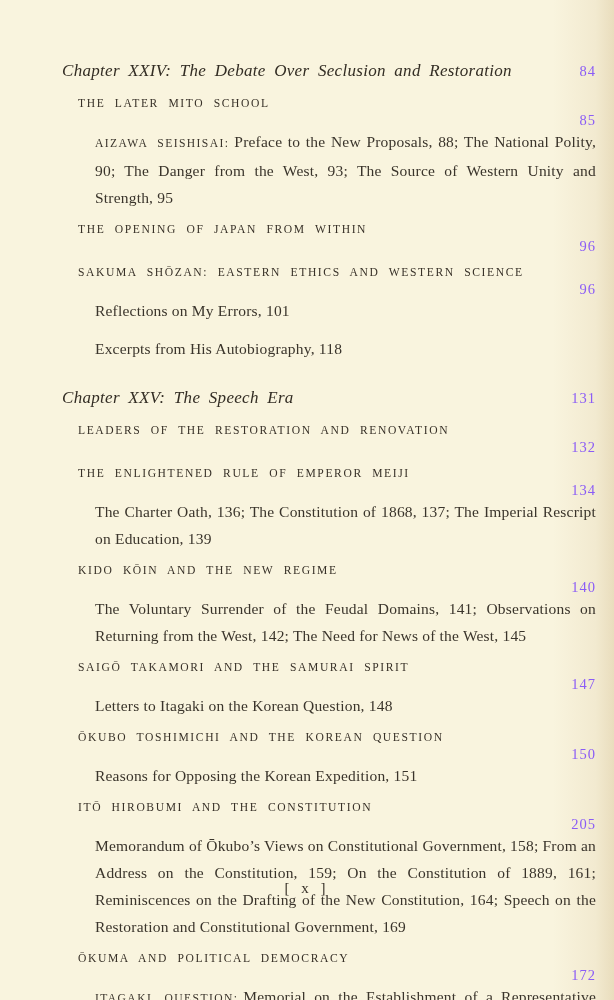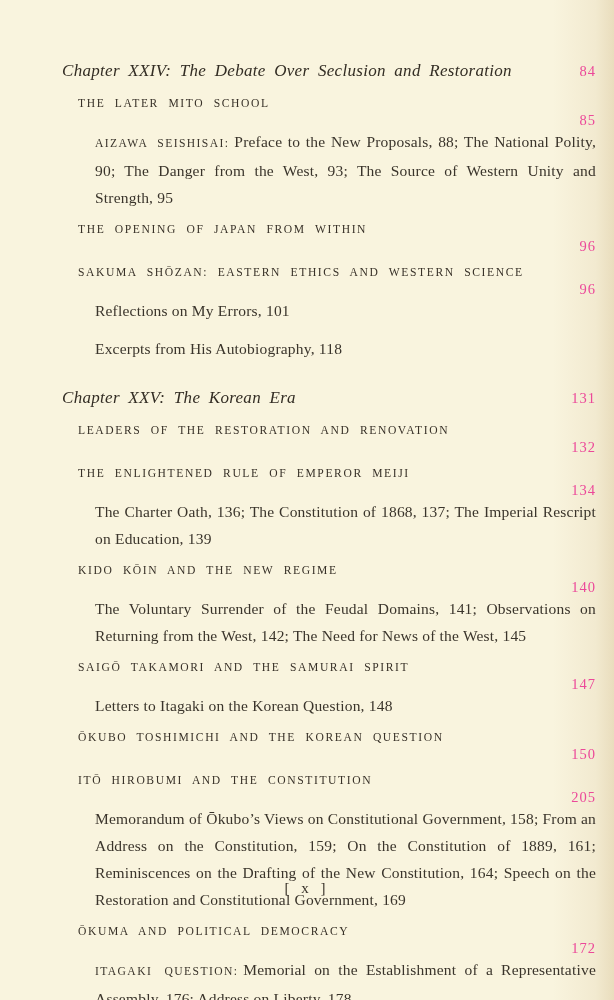--- a/index.html
+++ b/index.html
@@ -45,21 +45,21 @@
     letter-spacing: 1.6px;
     word-spacing: 5px;
     color: #383128;
     flex-direction: column;
   }
   .pageno {
     margin-left: auto;
     font-size: 14.5px;
     letter-spacing: 1px;
     word-spacing: normal;
-    color: #ec4899;
+    color: #8b5cf6;
     padding-left: 10px;
     white-space: nowrap;
   }
   .sub {
     padding-left: 33px;
     font-size: 15.5px;
     line-height: 27px;
     text-align: justify;
     letter-spacing: 0.2px;
     color: #3a342b;
@@ -117,21 +117,21 @@
     </div>
 
 
     <div class="sec">
       <p class="sub"><span>Excerpts from His Autobiography, 118</span></p>
     </div>
   </div>
 
   <div class="ch ch2">
     <div class="ch-head">
-      <span>Chapter XXV: The Korean Era</span>
+      <span>Chapter XXV: The Speech Era</span>
       <span class="pageno">131</span>
     </div>
 
     <div class="sec">
       <div class="sec-head">
         <span>LEADERS OF THE RESTORATION AND RENOVATION</span>
         <span class="pageno">132</span>
       </div>
     </div>
 
@@ -157,20 +157,21 @@
         <span class="pageno">147</span>
       </div>
       <p class="sub"><span>Letters to Itagaki on the Korean Question, 148</span></p>
     </div>
 
     <div class="sec">
       <div class="sec-head">
         <span>ŌKUBO TOSHIMICHI AND THE KOREAN QUESTION</span>
         <span class="pageno">150</span>
       </div>
+      <p class="sub"><span>Reasons for Opposing the Korean Expedition, 151</span></p>
     </div>
 
     <div class="sec">
       <div class="sec-head">
         <span>ITŌ HIROBUMI AND THE CONSTITUTION</span>
         <span class="pageno">205</span>
       </div>
       <p class="sub"><span>Memorandum of Ōkubo’s Views on Constitutional Government, 158; From an Address on the Constitution, 159; On the Constitution of 1889, 161; Reminiscences on the Drafting of the New Constitution, 164; Speech on the Restoration and Constitutional Government, 169</span></p>
     </div>
 

